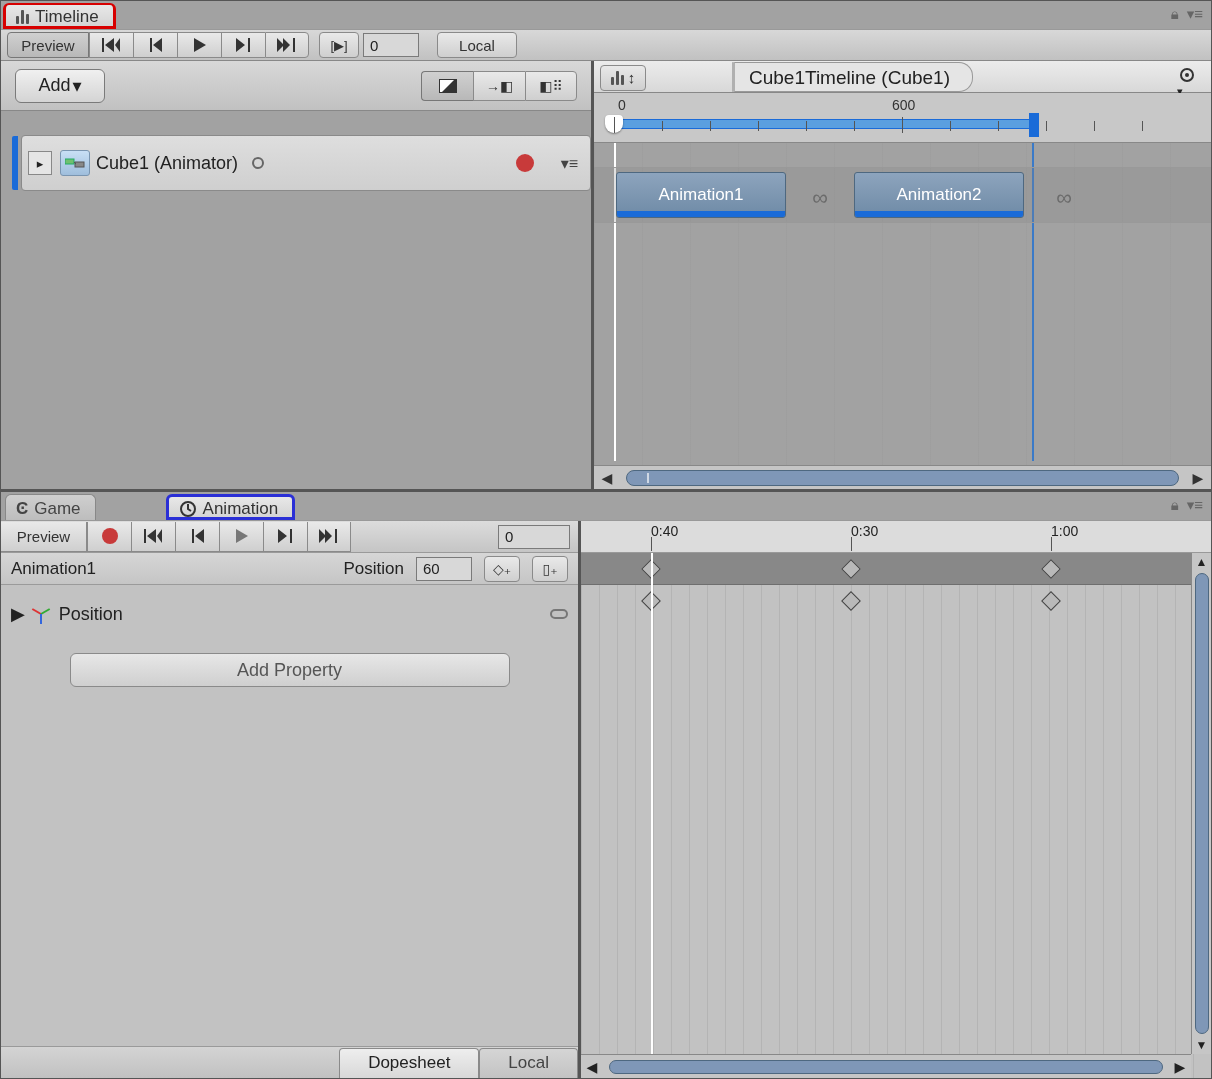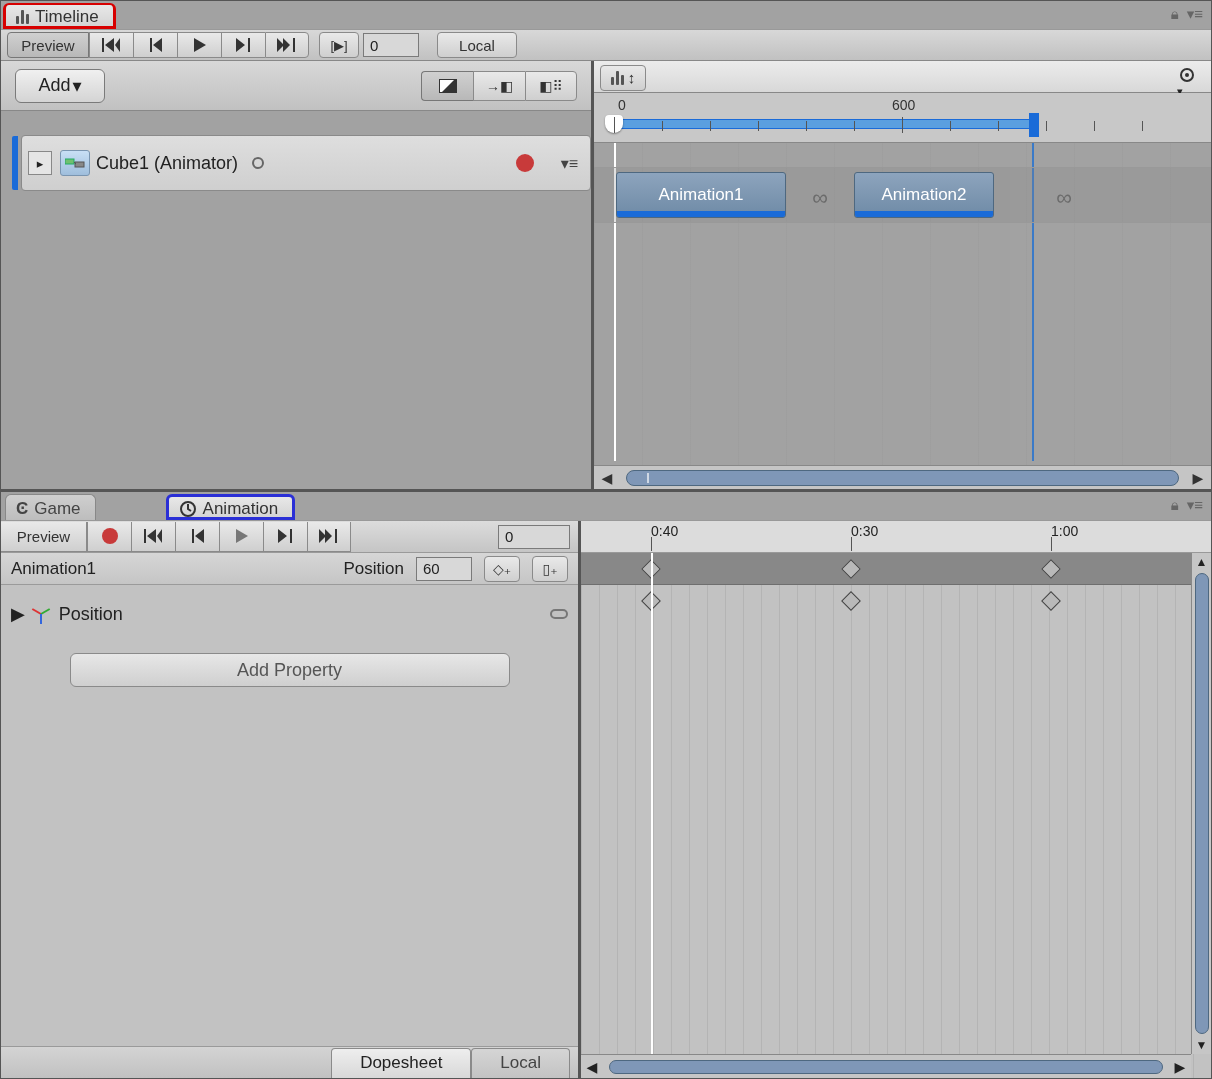--- a/index.html
+++ b/index.html
@@ -79,21 +79,21 @@
   .an-highlight { border:3px solid #2a2fd6; }
   .an-body { flex:1; display:flex; min-height:0; border-top:1px solid #999; }
   .an-left { width: 580px; background:#c9c9c9; display:flex; flex-direction:column; border-right:3px solid #555; }
   .an-toolbar { height: 32px; background:linear-gradient(#dcdcdc,#c5c5c5); display:flex; align-items:center; border-bottom:1px solid #9a9a9a; }
   .an-row2 { height: 32px; background:linear-gradient(#d6d6d6,#c5c5c5); border-bottom:1px solid #9a9a9a; display:flex; align-items:center; padding:0 10px; gap:12px; }
   .an-props { flex:1; background:#c2c2c2; padding: 14px 10px 0 10px; display:flex; flex-direction:column; gap:14px; }
   .an-prop-row { height:30px; display:flex; align-items:center; gap:8px; font-size:18px; color:#222; }
   .axis-icon { width:18px; height:18px; position:relative; }
   .axis-icon span{position:absolute;width:10px;height:2px;transform-origin:left center;}
   .addprop { width: 440px; height: 34px; margin: 10px auto 0; background:linear-gradient(#e7e7e7,#cfcfcf); border:1px solid #8a8a8a; border-radius:6px; display:flex;align-items:center;justify-content:center; font-size:18px; color:#555; }
-  .an-left-bottom-tabs { height:32px; background:linear-gradient(#d4d4d4,#c1c1c1); border-top:1px solid #9a9a9a; display:flex; align-items:flex-end; justify-content:flex-end; padding-right:8px; }
+  .an-left-bottom-tabs { height:32px; background:linear-gradient(#d4d4d4,#c1c1c1); border-top:1px solid #9a9a9a; display:flex; align-items:flex-end; justify-content:flex-end; }
   .mini-tab { height:30px; background:linear-gradient(#eee,#d8d8d8); border:1px solid #8a8a8a; border-bottom:none; border-radius:4px 4px 0 0; padding:4px 28px 0; font-size:17px; }
   .mini-tab.off { background:linear-gradient(#d5d5d5,#c3c3c3); color:#444; }
   .an-right { flex:1; display:flex; flex-direction:column; background:#c2c2c2; min-width:0; position:relative; }
   .an-ruler { height:32px; background:#dcdcdc; border-bottom:1px solid #999; position:relative; }
   .an-ruler .tick{position:absolute;top:20px;width:1px;height:8px;background:#555;}
   .an-ruler .tick.major{top:16px;height:14px;}
   .an-ruler .lab{position:absolute;top:2px;font-size:14px;}
   .an-area { flex:1; position:relative; background:#c2c2c2; overflow:hidden; }
   .an-grid { position:absolute; inset:0; background:
     repeating-linear-gradient(to right,#b4b4b4 0,#b4b4b4 1px,transparent 1px,transparent 18px),
@@ -219,20 +219,23 @@
       <div class="tl-right">
         <div class="tl-right-head" style="position:relative;">
           <div class="btn" style="min-width:46px;height:26px;margin:2px 0 0 6px;">
             <span class="ico-tl">
                 <i style="height:8px"></i>
                 <i style="height:14px"></i>
                 <i style="height:10px"></i>
               </span>
             <span style="margin-left:4px;">↕</span>
           </div>
+          <div class="tl-asset-tab">
+            <span>Cube1Timeline (Cube1)</span>
+          </div>
           <div class="gear" style="position:absolute;right:14px;top:4px;">
             <svg width="20" height="20">
                 <circle cx="10" cy="10" r="6" fill="none" stroke="#333" stroke-width="2"></circle>
                 <circle cx="10" cy="10" r="2" fill="#333"></circle>
               </svg>
             <span style="font-size:11px;vertical-align:top;">▾</span>
           </div>
         </div>
 
         <div class="tl-right-ruler">
@@ -258,21 +261,21 @@
 
         <div class="tl-right-area">
           <div class="tl-grid"></div>
           <div class="tl-linkline" style="left:438px;"></div>
           <div class="tl-playhead" style="left:20px;"></div>
           <div class="tl-clip-row">
             <div class="clip" style="left:22px;width:170px;">
               <span>Animation1</span>
             </div>
             <div class="clip-loop" style="left:196px;width:60px;">∞</div>
-            <div class="clip" style="left:260px;width:140px;">
+            <div class="clip" style="left:260px;width:170px;">
               <span>Animation2</span>
             </div>
             <div class="clip-loop" style="left:440px;width:60px;">∞</div>
           </div>
           <div class="tl-scroll">
             <div class="arrow">◀</div>
             <div class="bar"></div>
             <div class="arrow">▶</div>
           </div>
         </div>

